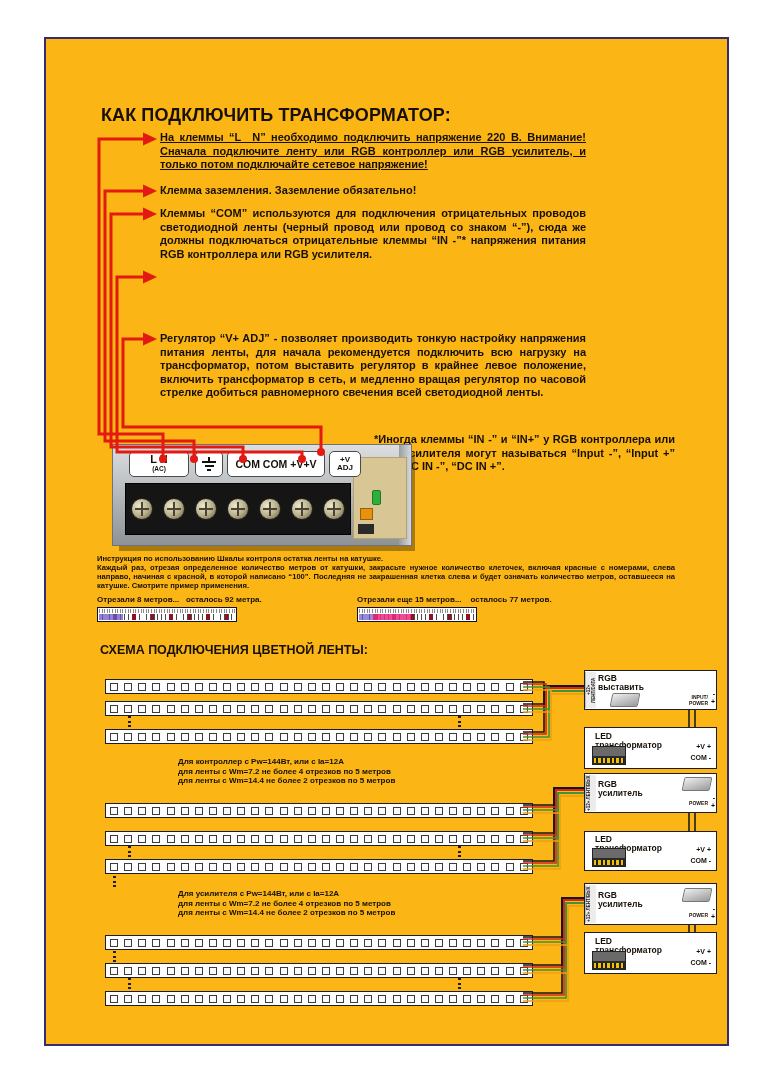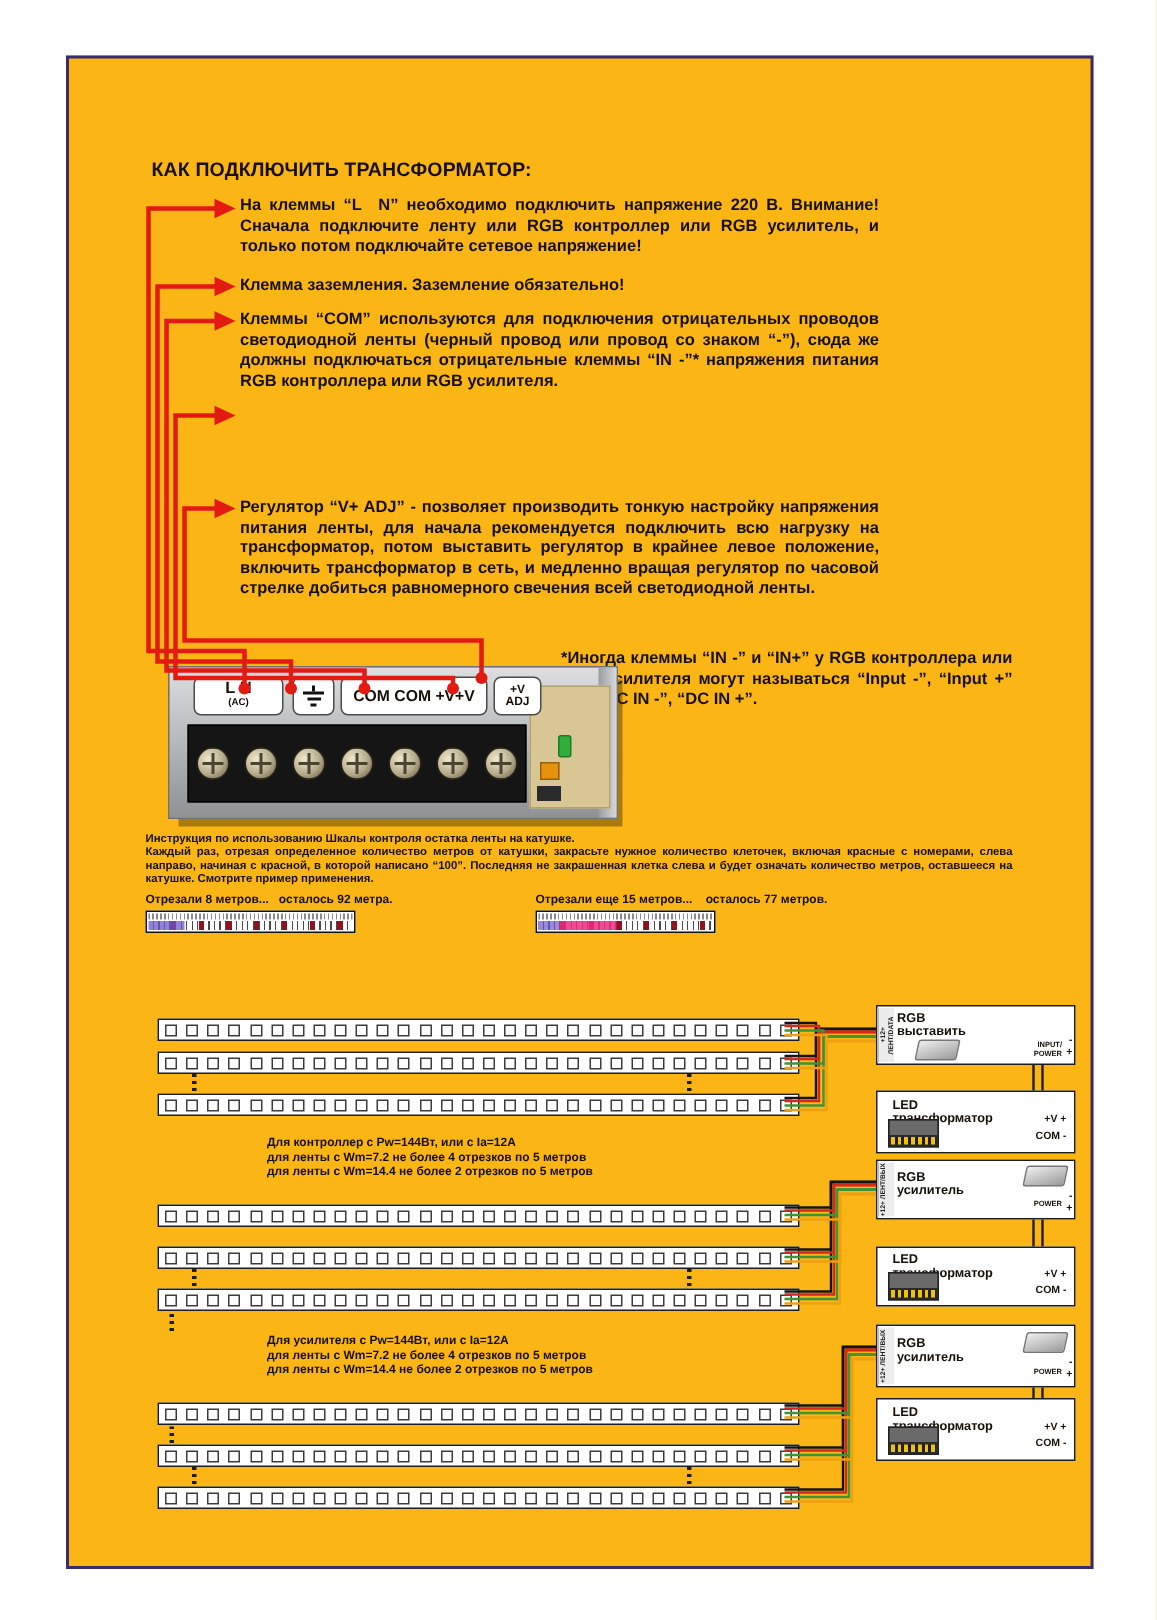--- a/index.html
+++ b/index.html
@@ -4,21 +4,21 @@
 <style>
   html,body{margin:0;padding:0;background:#ffffff;}
   .canvas{position:relative;width:771px;height:1080px;background:#ffffff;overflow:hidden;
           font-family:"Liberation Sans",sans-serif;font-weight:bold;color:#171007;}
   .abs{position:absolute;}
   .panel{position:absolute;left:44px;top:37px;width:681px;height:1005px;
          background:#FBB515;border:2px solid #3A2B6E;z-index:1;}
   .overlay{position:absolute;left:0;top:0;z-index:3;pointer-events:none;}
   .z2{z-index:2;}
 
-  .h-title{font-size:13px;letter-spacing:.1px;}
+  .h-title{font-size:18px;letter-spacing:.1px;}
   .bullet{position:absolute;left:160px;width:426px;font-size:11px;line-height:13.5px;
           text-align:justify;z-index:2;}
   .note{position:absolute;left:374px;top:433px;width:301px;font-size:11px;line-height:13.5px;
         text-align:justify;z-index:2;}
 
   
   .psu{position:absolute;left:112px;top:444px;width:298px;height:100px;z-index:2;
        background:linear-gradient(180deg,#dcdee0 0%,#b9bcbe 45%,#8f9295 100%);
        border:1px solid #6f727a;box-shadow:5px 7px 0 -2px rgba(70,50,5,.45);}
   .psu-side{position:absolute;right:0;top:0;width:12px;height:100%;
@@ -162,21 +162,21 @@
         <path d="M667 703 H695 V757 H670"></path>
       <path d="M667 798 H689 V851 H670"></path>
         <path d="M667 805 H695 V861 H670"></path>
       <path d="M667 908 H689 V953 H670"></path>
         <path d="M667 915 H695 V963 H670"></path>
     </g>
   </svg>
 
   <div class="abs h-title z2" style="left:101px;top:105px;">КАК ПОДКЛЮЧИТЬ ТРАНСФОРМАТОР:</div>
 
-  <div class="bullet" style="top:131px;">На клеммы “L&nbsp;&nbsp;N” необходимо подключить напряжение 220 В. Внимание! Сначала подключите ленту или RGB контроллер или RGB усилитель, и только потом подключайте сетевое напряжение!</div>
+  <div class="bullet" style="top:131px;text-decoration:underline;">На клеммы “L&nbsp;&nbsp;N” необходимо подключить напряжение 220 В. Внимание! Сначала подключите ленту или RGB контроллер или RGB усилитель, и только потом подключайте сетевое напряжение!</div>
   <div class="bullet" style="top:207px;">Клеммы “COM” используются для подключения отрицательных проводов светодиодной ленты (черный провод или провод со знаком “-”), сюда же должны подключаться отрицательные клеммы “IN -”* напряжения питания RGB контроллера или RGB усилителя.</div>
   <div class="bullet" style="top:184px;">Клемма заземления. Заземление обязательно!</div>
   <div class="bullet" style="top:332px;">Регулятор “V+ ADJ” - позволяет производить тонкую настройку напряжения питания ленты, для начала рекомендуется подключить всю нагрузку на трансформатор, потом выставить регулятор в крайнее левое положение, включить трансформатор в сеть, и медленно вращая регулятор по часовой стрелке добиться равномерного свечения всей светодиодной ленты.</div>
 
   <div class="note">*Иногда клеммы “IN -” и “IN+” у RGB контроллера или RGB усилителя могут называться “Input -”, “Input +” или “DC IN -”, “DC IN +”.</div>
 
   <div class="psu">
     <div class="psu-side"></div>
     <div class="pcb">
       <div class="pled"></div>
@@ -220,20 +220,21 @@
     </div>
   </div>
   <div class="ruler" style="left:357px;width:118px;">
     <div class="ticks"></div>
     <div class="cells">
       <div class="fill" style="width:14px;background:rgba(108,88,200,.7);"></div>
       <div class="fill" style="left:14px;width:38px;background:rgba(236,42,132,.85);"></div>
     </div>
   </div>
 
+  <div class="abs z2" style="left:100px;top:643px;font-size:12.5px;">СХЕМА ПОДКЛЮЧЕНИЯ ЦВЕТНОЙ ЛЕНТЫ:</div>
 
   <div class="led-strip" style="top:679px;">
       <i></i>
       <i></i>
       <i></i>
       <i></i>
       <i></i>
       <i></i>
       <i></i>
       <i></i>

